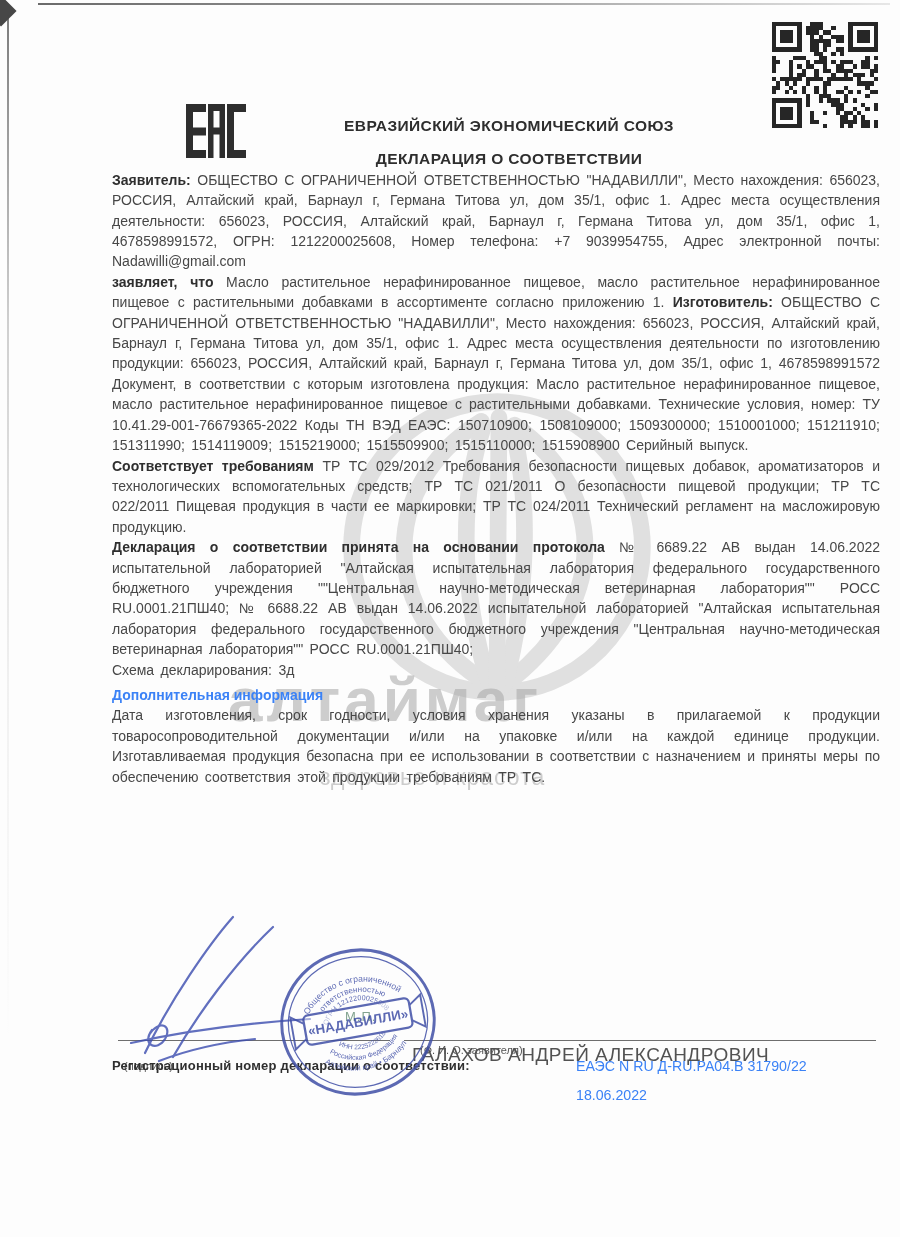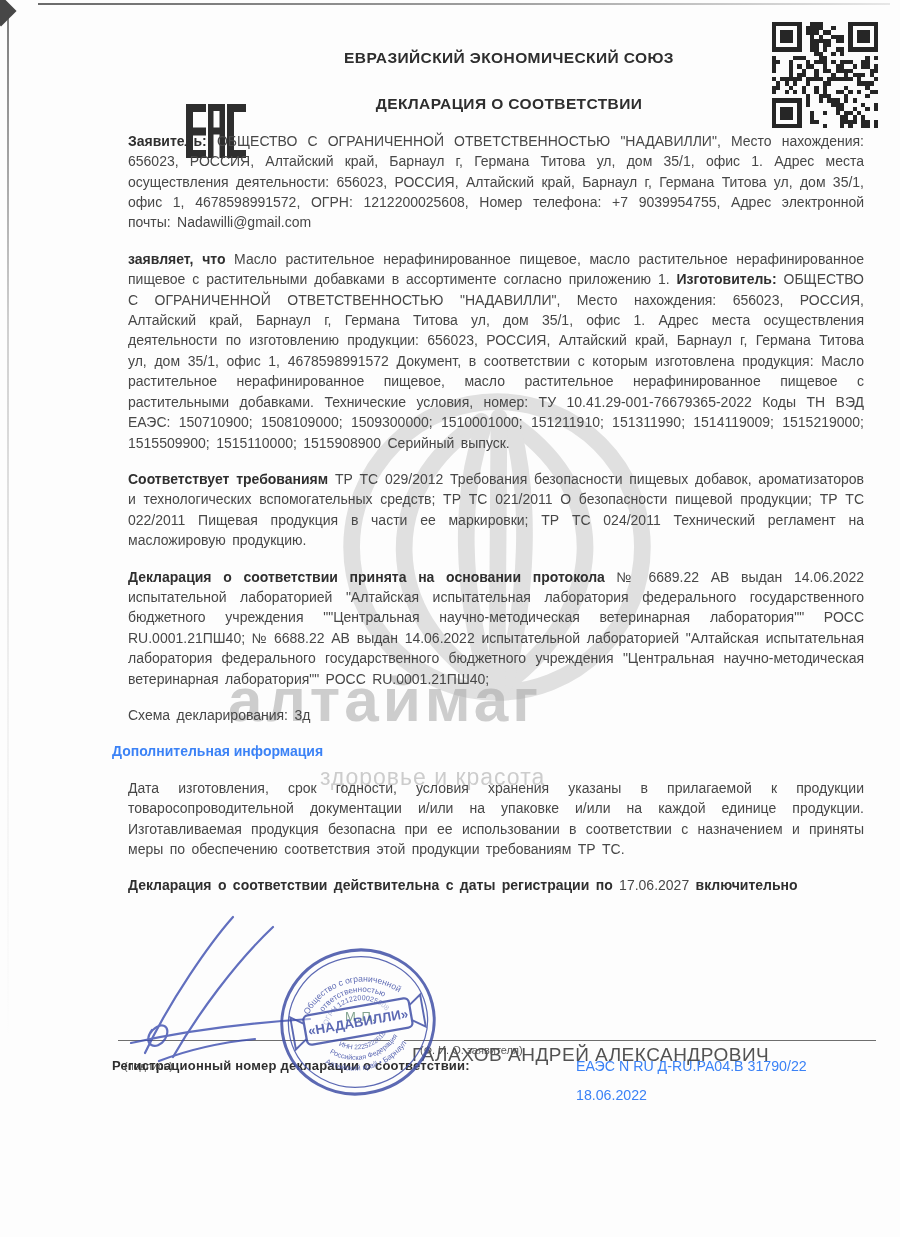--- a/index.html
+++ b/index.html
@@ -16,24 +16,24 @@
   .wm{position:absolute;z-index:1;color:#a6a6a6;}
   .wm-logo{left:330px;top:380px;width:334px;height:334px;opacity:.5;}
   .wm-brand{left:228px;top:664px;font-size:62px;font-weight:bold;letter-spacing:4px;opacity:.55;}
   .wm-tag{left:320px;top:764px;font-size:23px;letter-spacing:1px;opacity:.6;color:#acacac;}
   
   .eac-logo{position:absolute;left:186px;top:100px;width:60px;height:62px;z-index:2;}
   .qr{position:absolute;left:772px;top:22px;width:106px;height:106px;z-index:2;}
   
   .doc{position:absolute;left:112px;top:0;width:768px;z-index:2;color:#474747;
        font-size:14px;line-height:20.4px;}
-  .titles{padding-top:48px;padding-left:26px;text-align:center;color:#2e2e2e;}
+  .titles{padding-top:116px;padding-left:26px;text-align:center;color:#2e2e2e;}
   .t1,.t2{font-weight:bold;font-size:15.5px;letter-spacing:.4px;}
-  .t2{margin-top:26px;}
-  p.para{margin:16px;text-align:justify;word-spacing:2.5px;}
+  .t2{margin-top:13px;}
+  p.para{margin:0;text-align:justify;word-spacing:2.5px;}
   b{color:#2f2f2f;}
   .mt-lg{margin-top:16px;} .mt-md{margin-top:11px;} .mt-sm{margin-top:8px;}
   .scheme{margin-top:1px;text-align:left;}
   .addl-head{margin-top:5px;font-weight:bold;color:#3b82f6;}
   
   .sig-layer{position:absolute;inset:0;z-index:3;}
   .rule{position:absolute;border-top:1.5px solid #6e6e6e;}
   .rule1{left:118px;top:1040px;width:272px;}
   .rule2{left:404px;top:1040px;width:472px;}
   .lbl{position:absolute;font-size:11px;color:#555;}
@@ -388,21 +388,20 @@
   <p class="para mt-sm"><b>заявляет, что</b><span> Масло растительное нерафинированное пищевое, масло растительное нерафинированное пищевое с растительными добавками в ассортименте согласно приложению 1. </span><b>Изготовитель:</b><span> ОБЩЕСТВО С ОГРАНИЧЕННОЙ ОТВЕТСТВЕННОСТЬЮ "НАДАВИЛЛИ", Место нахождения: 656023, РОССИЯ, Алтайский край, Барнаул г, Германа Титова ул, дом 35/1, офис 1. Адрес места осуществления деятельности по изготовлению продукции: 656023, РОССИЯ, Алтайский край, Барнаул г, Германа Титова ул, дом 35/1, офис 1, 4678598991572 Документ, в соответствии с которым изготовлена продукция: Масло растительное нерафинированное пищевое, масло растительное нерафинированное пищевое с растительными добавками. Технические условия, номер: ТУ 10.41.29-001-76679365-2022 Коды ТН ВЭД ЕАЭС: 150710900; 1508109000; 1509300000; 1510001000; 151211910; 151311990; 1514119009; 1515219000; 1515509900; 1515110000; 1515908900 Серийный выпуск.</span></p>
 
   <p class="para mt-md"><b>Соответствует требованиям</b><span> ТР ТС 029/2012 Требования безопасности пищевых добавок, ароматизаторов и технологических вспомогательных средств; ТР ТС 021/2011 О безопасности пищевой продукции; ТР ТС 022/2011 Пищевая продукция в части ее маркировки; ТР ТС 024/2011 Технический регламент на масложировую продукцию.</span></p>
 
   <p class="para mt-md"><b>Декларация о соответствии принята на основании протокола</b><span> № 6689.22 АВ выдан 14.06.2022 испытательной лабораторией "Алтайская испытательная лаборатория федерального государственного бюджетного учреждения ""Центральная научно-методическая ветеринарная лаборатория"" РОСС RU.0001.21ПШ40; № 6688.22 АВ выдан 14.06.2022 испытательной лабораторией "Алтайская испытательная лаборатория федерального государственного бюджетного учреждения "Центральная научно-методическая ветеринарная лаборатория"" РОСС RU.0001.21ПШ40;</span></p>
   <p class="para scheme">Схема декларирования: 3д</p>
 
   <div class="addl-head">Дополнительная информация</div>
   <p class="para">Дата изготовления, срок годности, условия хранения указаны в прилагаемой к продукции товаросопроводительной документации и/или на упаковке и/или на каждой единице продукции. Изготавливаемая продукция безопасна при ее использовании в соответствии с назначением и приняты меры по обеспечению соответствия этой продукции требованиям ТР ТС.</p>
 
-  <p class="para mt-lg"><b>Декларация о соответствии действительна с даты регистрации по</b><span> 17.06.2027</span><b> включительно</b></p>
 </div>
 
 <div class="sig-layer">
   <div class="rule rule1"></div>
   <div class="lbl lbl-sign">(подпись)</div>
   <div class="fio-name">ГАЛАХОВ АНДРЕЙ АЛЕКСАНДРОВИЧ</div>
   <div class="rule rule2"></div>
   <div class="lbl lbl-fio">(Ф. И. О. заявителя)</div>
   <div class="mp">М.П.</div>
 

